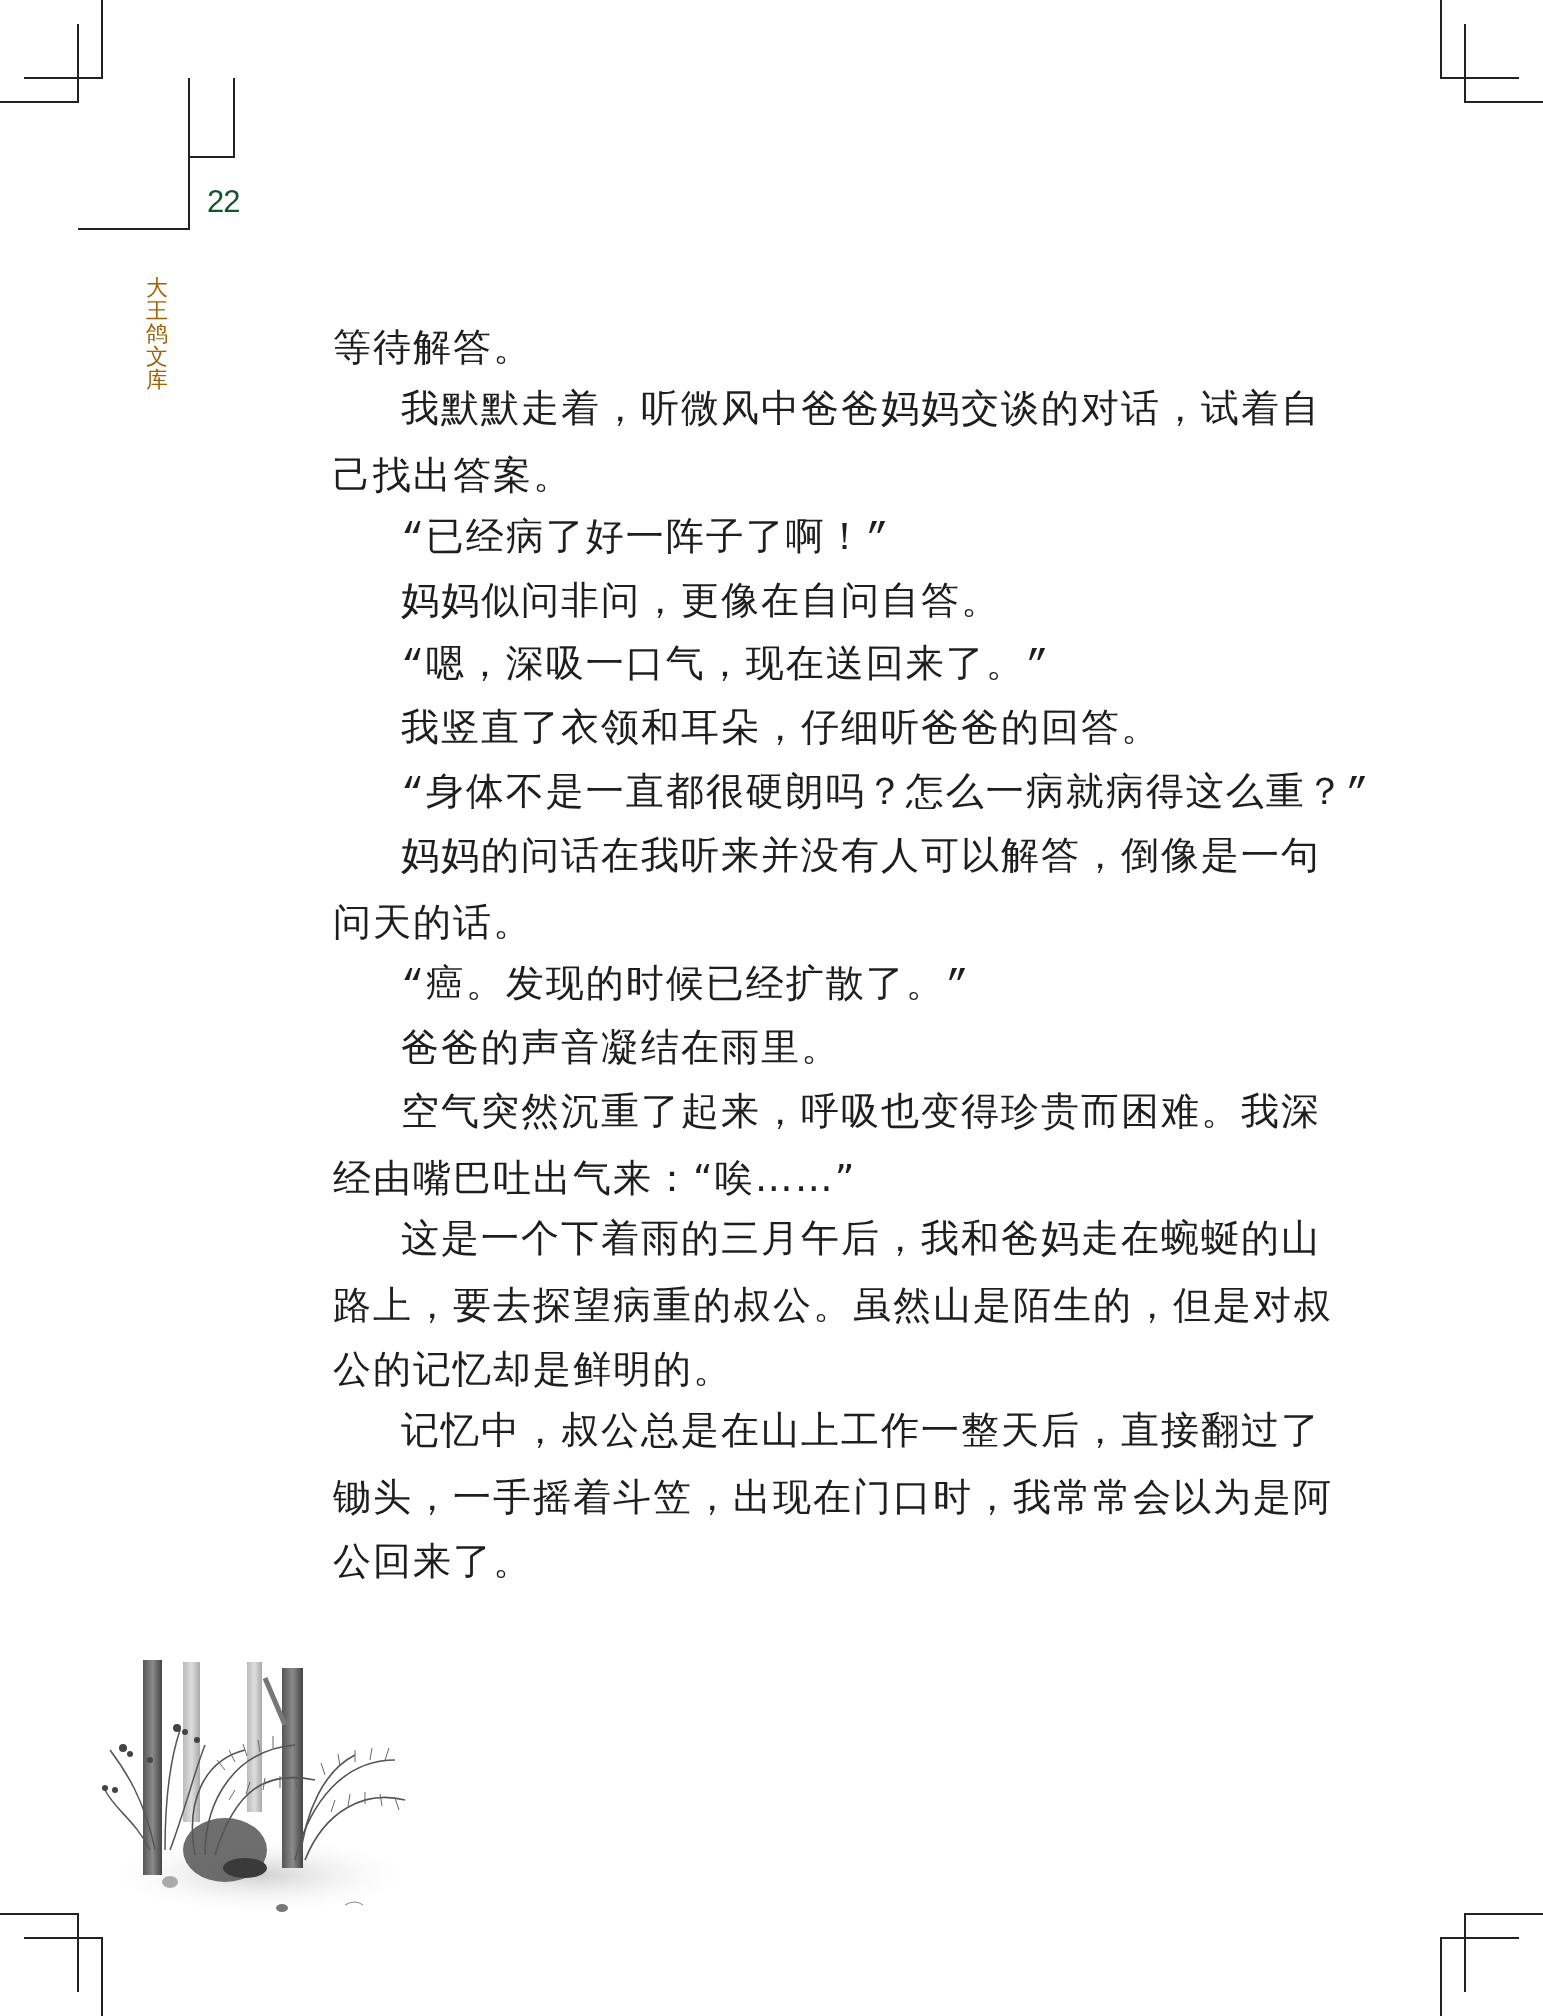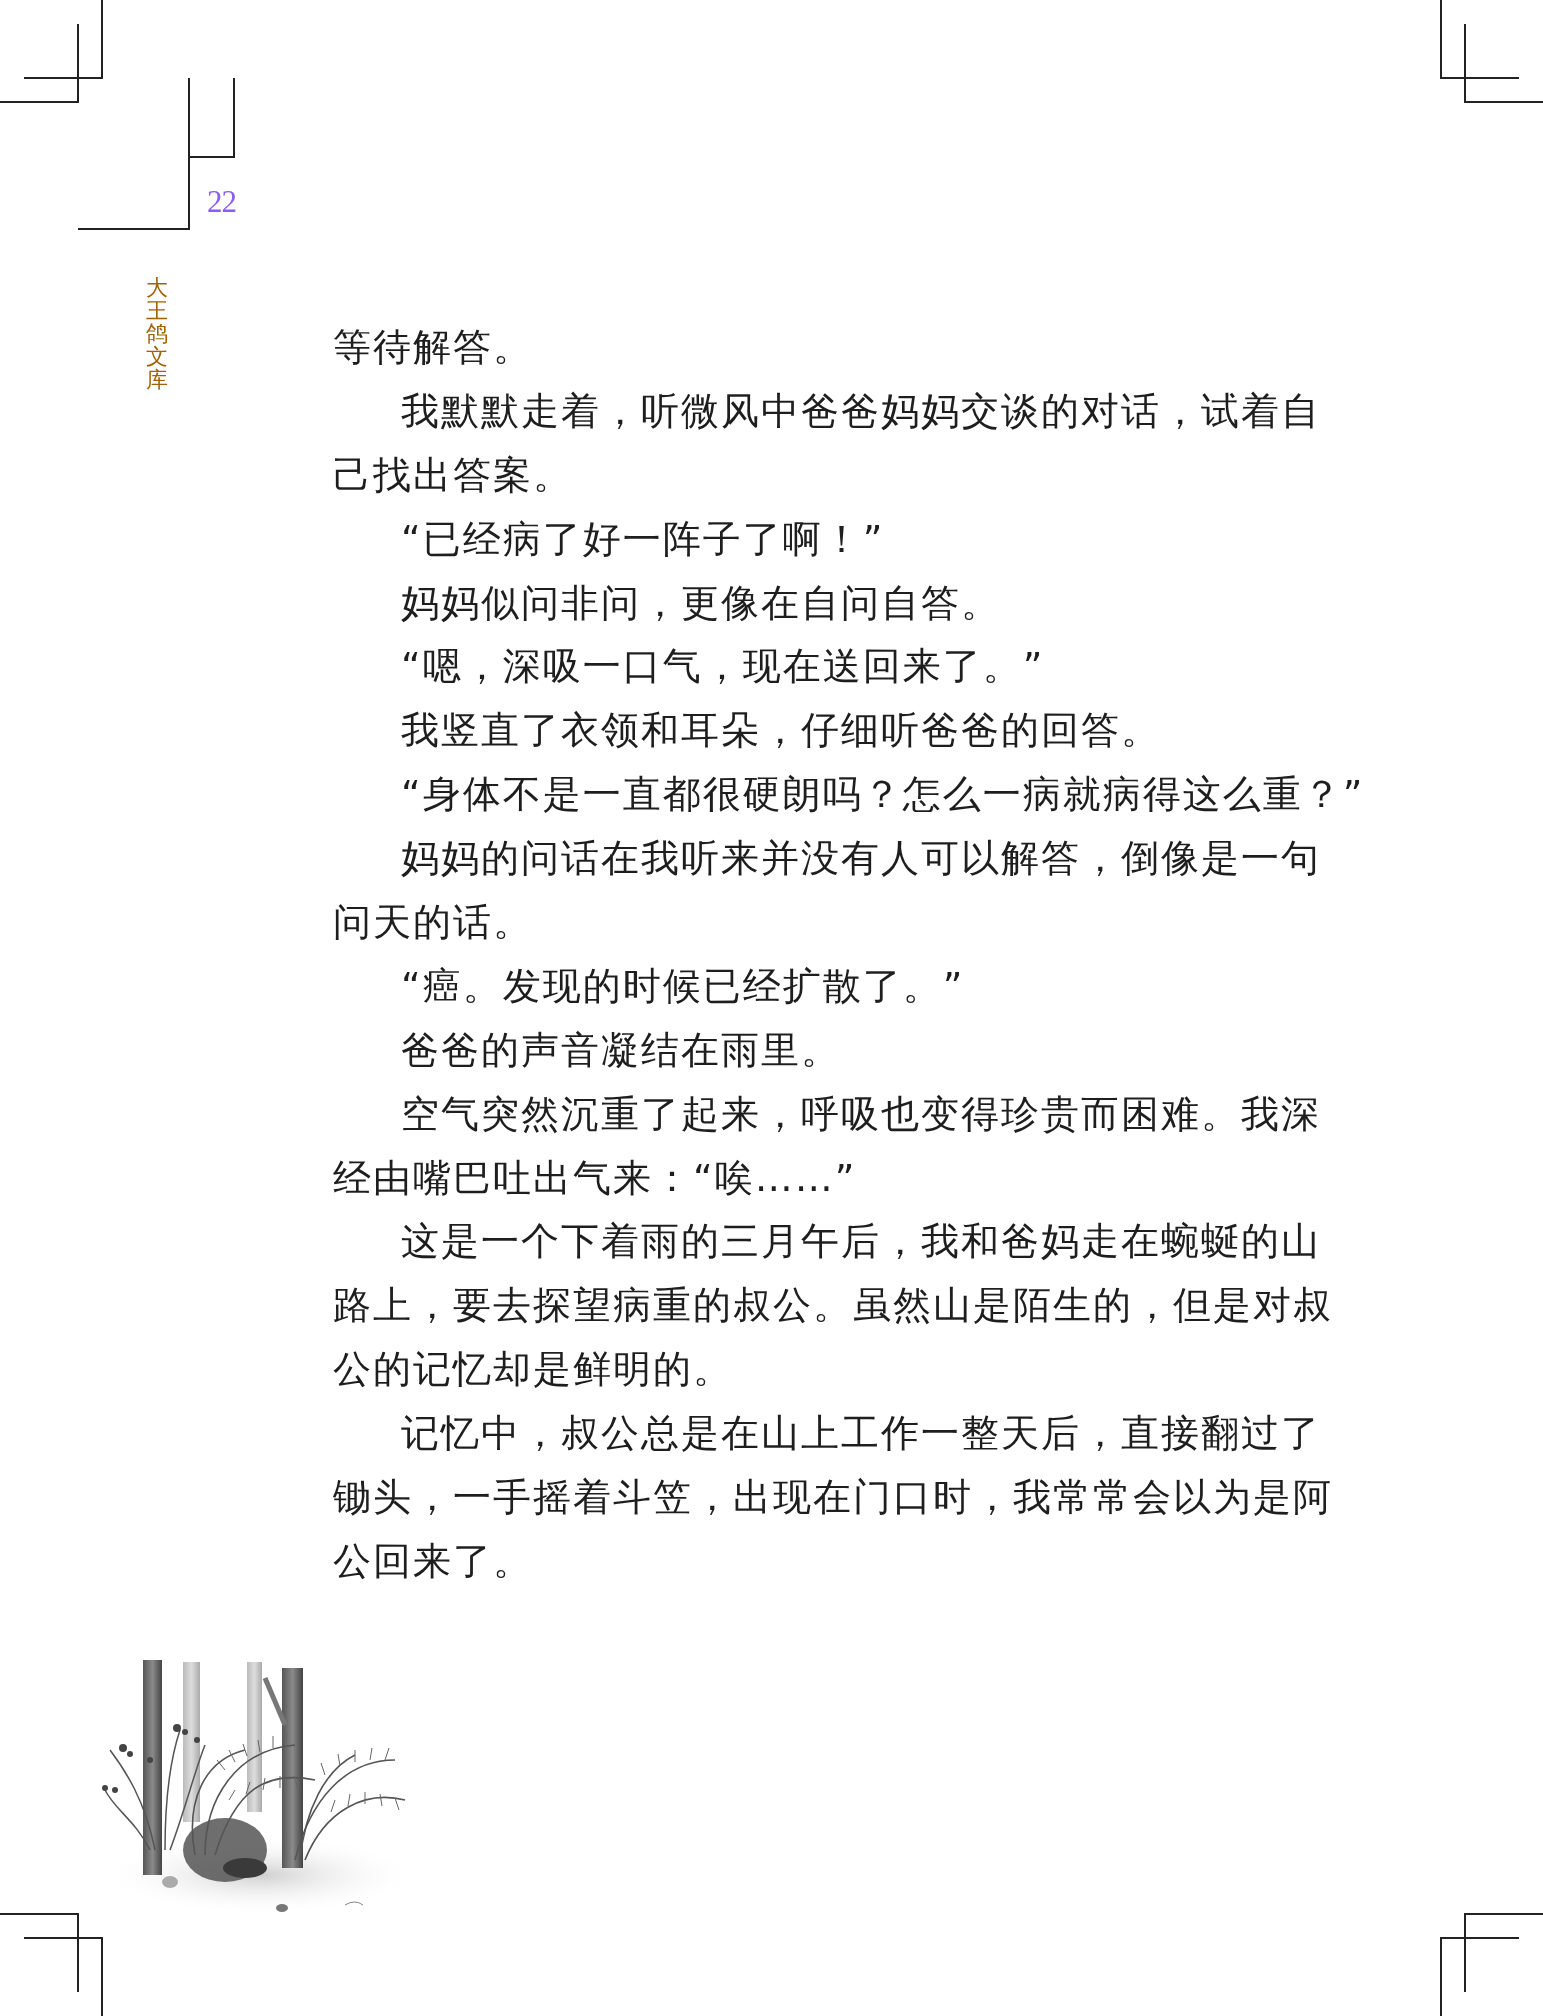--- a/index.html
+++ b/index.html
@@ -7,36 +7,36 @@
     width: 1543px; height: 2016px; position: relative; overflow: hidden;
     background: #ffffff;
     font-family: "DejaVu Sans", sans-serif;
     color: #222;
   }
   .line { position: absolute; background: #222; }
   .h { height: 2px; }
   .v { width: 2px; }
   .page-number {
     position: absolute; left: 207px; top: 184px;
-    font-family: Liberation Serif, serif;
-    font-size: 31px; color: #8b5cf6; letter-spacing: -1px;
+    font-family: Liberation Sans, sans-serif;
+    font-size: 31px; color: #14532d; letter-spacing: -1px;
   }
   .series-title {
     position: absolute; left: 145px; top: 276px; width: 24px;
     font-size: 22px; line-height: 23px; color: #a16207; text-align: center;
     word-break: break-all;
   }
   .body-text {
     position: absolute; left: 333px; top: 323px; width: 870px;
   }
   .text-line {
     height: 63.9px; line-height: 48px;
     font-size: 38px; letter-spacing: 2px; white-space: nowrap; color: #1e1e1e;
   }
-  .indent { padding-left: 68px; }
+  .indent { padding-left: 68px; font-family: Liberation Mono, monospace; }
   .illustration { position: absolute; left: 95px; top: 1650px; width: 330px; height: 270px; }
 </style>
 </head>
 <body>
 
 <div class="line v" style="left:101px;top:0;height:79px;"></div>
 <div class="line h" style="left:24px;top:77px;width:79px;"></div>
 <div class="line v" style="left:77px;top:24px;height:79px;"></div>
 <div class="line h" style="left:0;top:101px;width:79px;"></div>
 

